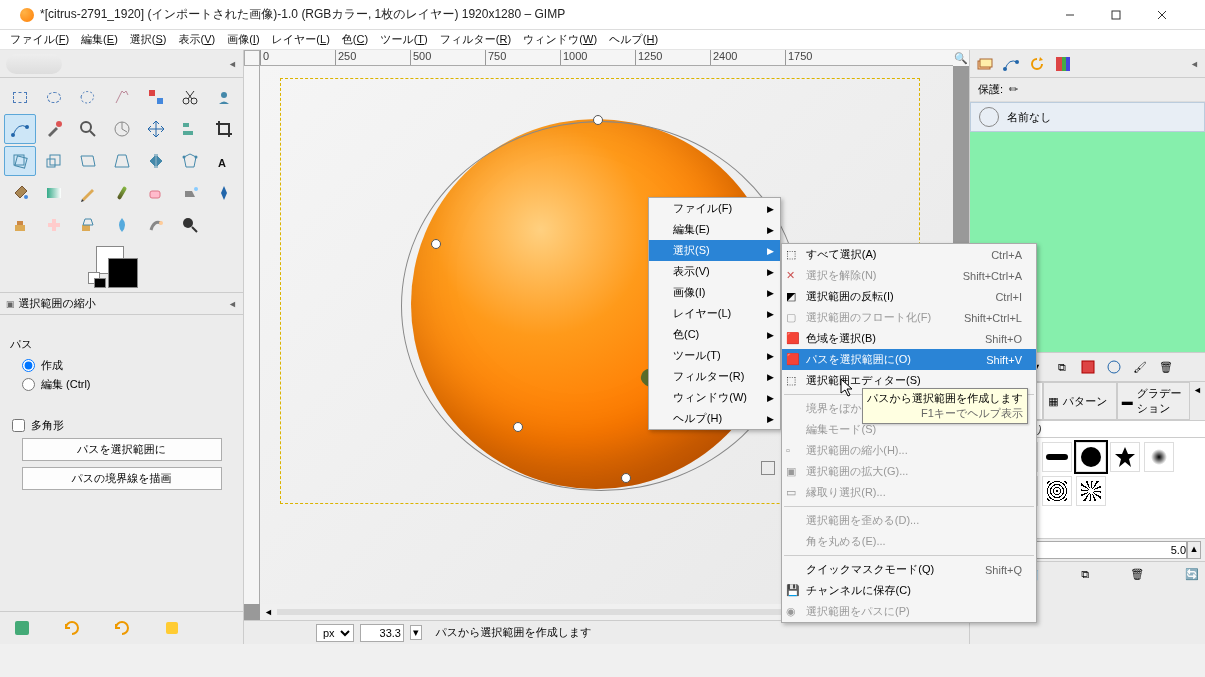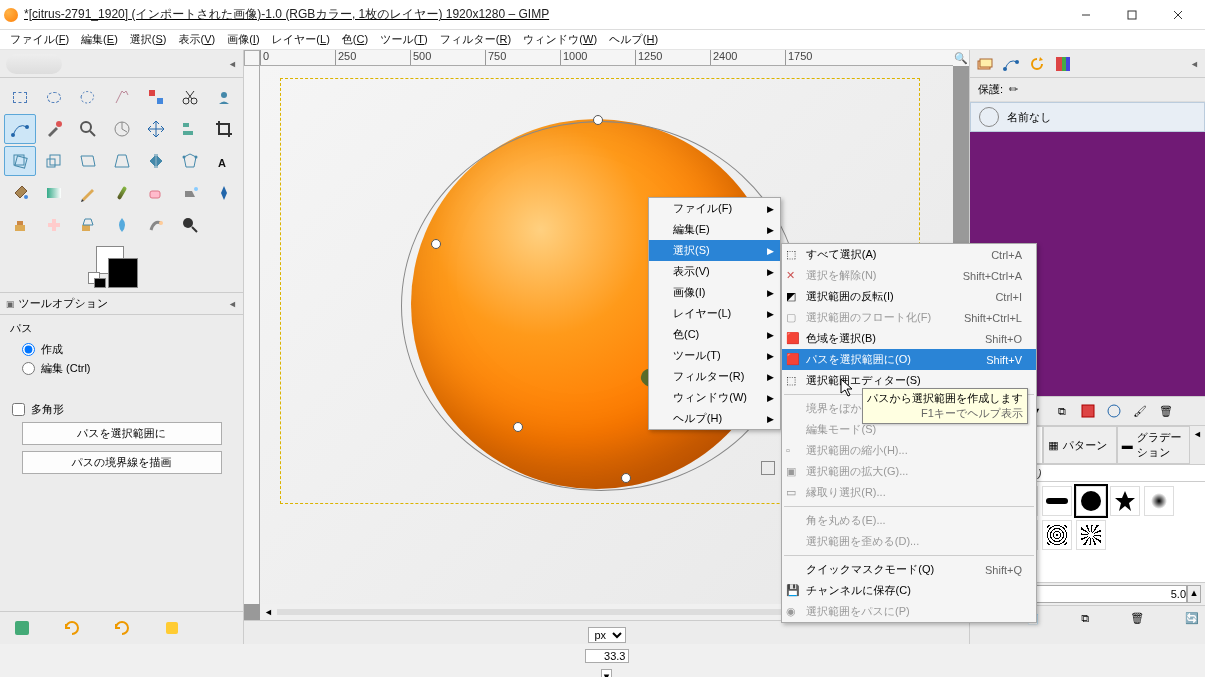--- a/index.html
+++ b/index.html
@@ -1,19 +1,19 @@
 <!DOCTYPE html>
 <html><head>
 <meta charset="utf-8">
 <style>
 * { box-sizing: border-box; margin: 0; padding: 0; font-family: "Yu Gothic UI", "Meiryo", sans-serif; font-size: 11px; }
 body { background: #f0f0f0; width: 1205px; height: 677px; overflow: hidden; position: relative; }
 
 
-.titlebar { height: 30px; background: #fff; display: flex; align-items: center; padding: 0 4px; border-bottom: 1px solid #ddd; text-decoration: underline; }
+.titlebar { height: 30px; background: #fff; display: flex; align-items: center; padding: 0 20px; border-bottom: 1px solid #ddd; }
 .titlebar .icon-orange { width: 14px; height: 14px; border-radius: 50%; background: radial-gradient(circle at 30% 30%, #ffb347, #ff8008); margin-right: 6px; }
 .titlebar .title { flex: 1; font-size: 12px; color: #222; }
 .titlebar .wbtn { width: 46px; height: 30px; display: flex; align-items: center; justify-content: center; color: #333; }
 .titlebar .wbtn svg { width: 10px; height: 10px; }
 
 
 .menubar { height: 20px; background: #fff; display: flex; align-items: center; padding: 0 4px; border-bottom: 1px solid #e5e5e5; }
 .menubar .mitem { padding: 2px 6px; color: #111; cursor: default; }
 .menubar .mitem u { text-decoration: underline; }
 
@@ -34,21 +34,21 @@
 .swatch-area { padding: 4px 0 0 90px; height: 48px; position: relative; }
 .swatch-area .s1 { position: absolute; width: 28px; height: 28px; background: #fff; border: 1px solid #888; top: 2px; left: 96px; }
 .swatch-area .s2 { position: absolute; width: 30px; height: 30px; background: #000; border: 1px solid #888; top: 14px; left: 108px; }
 .swatch-area .s3 { position: absolute; width: 12px; height: 12px; background: #fff; border: 1px solid #888; top: 28px; left: 88px; }
 .swatch-area .s4 { position: absolute; width: 12px; height: 10px; background: #000; border: 1px solid #888; top: 34px; left: 94px; }
 
 
 .panel-title { background: #ececec; padding: 3px 6px; border-top: 1px solid #ccc; border-bottom: 1px solid #ccc; display: flex; align-items: center; gap: 4px; }
 .panel-title .tri { font-size: 9px; color: #666; }
 .opts { padding: 6px 10px; background: #ececec; }
-.opts .h { font-size: 11px; margin-bottom: 4px; }
+.opts .h { font-size: 11px; margin-bottom: 4px; margin-top: 16px; }
 .opts .sub { font-size: 11px; margin: 4px 0; }
 .opts label { display: flex; align-items: center; gap: 6px; padding: 2px 12px; }
 .opts input[type=radio], .opts input[type=checkbox] { width: 13px; height: 13px; }
 .btnrow { text-align: center; padding: 3px; }
 .btnrow button { width: 200px; padding: 3px; background: #fdfdfd; border: 1px solid #adadad; }
 
 
 .left-bottom { display: flex; gap: 30px; padding: 6px 12px; border-top: 1px solid #ccc; margin-top: auto; }
 .left-bottom .ic { width: 20px; height: 20px; }
 
@@ -61,21 +61,21 @@
 .ruler-tr { position: absolute; width: 16px; height: 16px; top: 0; right: 0; background: #f5f5f5; display:flex;align-items:center;justify-content:center; }
 .canvas-in { position: absolute; top: 16px; left: 16px; right: 16px; bottom: 16px; background: linear-gradient(135deg, #f5f5f5 0%, #e8e8e8 100%); }
 .img-bounds { position: absolute; left: 20px; top: 12px; width: 640px; height: 426px; border: 1px dashed #dbb300; }
 .orange { position: absolute; left: 130px; top: 40px; width: 370px; height: 370px; border-radius: 50%; background: radial-gradient(circle at 35% 30%, #ffd080 0%, #ff9a1a 30%, #ff7a00 60%, #e85b00 100%); box-shadow: inset -20px -30px 60px rgba(0,0,0,0.25); }
 .orange::after { content: ""; position: absolute; right: 110px; bottom: 100px; width: 30px; height: 20px; background: #5a6b2a; border-radius: 50% 40% 50% 40%; transform: rotate(20deg); }
 .path-ellipse { position: absolute; left: 120px; top: 42px; width: 400px; height: 370px; border: 1px solid #888; border-radius: 50%; }
 .anchor { position: absolute; width: 10px; height: 10px; background: #fff; border: 1px solid #555; border-radius: 50%; }
 .square-anchor { position: absolute; width: 14px; height: 14px; border: 1px solid #888;}
 
 
-.center-status { height: 24px; background: #ececec; border-top: 1px solid #ccc; display: flex; align-items: center; gap: 6px; padding: 0 6px; flex-direction: column; }
+.center-status { height: 24px; background: #ececec; border-top: 1px solid #ccc; display: flex; align-items: center; gap: 6px; padding: 0 6px; }
 .center-status .spacer { width: 60px; }
 .center-status select, .center-status input { height: 18px; font-size: 11px; border: 1px solid #aaa; background: #fff; padding: 0 2px; }
 .center-status .msg { flex: 1; padding-left: 8px; }
 
 
 .right-top-icons { height: 28px; display: flex; gap: 8px; padding: 4px 6px; border-bottom: 1px solid #ccc; align-items: center; }
 .right-top-icons .ic { width: 18px; height: 18px; }
 .right .section { background: #f6f6f6; }
 .right .rowline { padding: 4px 8px; border-bottom: 1px solid #ddd; display: flex; align-items: center; gap: 6px; }
 .right .pathitem { padding: 4px 8px; display: flex; align-items: center; gap: 8px; background: #e8eef5; border: 1px solid #bcd; }
@@ -354,21 +354,21 @@
         </div>
     </div>
     <div class="swatch-area">
       <div class="s1"></div>
         <div class="s2"></div>
         <div class="s3"></div>
         <div class="s4"></div>
     </div>
     <div class="panel-title">
       <span class="tri">▣</span>
-      <span>ツールオプション</span>
+      <span>選択範囲の縮小</span>
       <span style="flex:1"></span>
         <span class="tri">◄</span>
     </div>
     <div class="opts">
       <div class="h">パス</div>
       <label>
           <input type="radio" checked="" style="">
           <span>作成</span>
         </label>
       <label>
@@ -463,21 +463,21 @@
             <rect x="8" y="2" width="4" height="14" fill="#4a4"></rect>
             <rect x="12" y="2" width="4" height="14" fill="#44d"></rect>
           </svg></div>
       <div style="flex:1"></div>
         <span style="font-size:9px;color:#666">◄</span>
     </div>
     <div class="rowline">
       <span>保護:</span>
       <span>✏</span>
     </div>
-    <div class="section" style="height:294px;background:#701a75">
+    <div class="section" style="height:250px;background:#86efac">
       <div class="pathitem">
         <div class="pathcircle"></div>
         <span>名前なし</span>
       </div>
     </div>
     <div class="iconrow">
       <div class="ic">📄</div>
       <div class="ic">▲</div>
       <div class="ic">▼</div>
       <div class="ic">⧉</div>
@@ -643,24 +643,24 @@
   <div class="ci dis">
       <span class="ic">▣</span>
       <span>選択範囲の拡大(G)...</span>
     </div>
   <div class="ci dis">
       <span class="ic">▭</span>
       <span>縁取り選択(R)...</span>
     </div>
   <div class="ci sep"></div>
   <div class="ci dis">
+      <span>選択範囲を歪める(D)...</span>
+    </div>
+  <div class="ci dis">
       <span>角を丸める(E)...</span>
-    </div>
-  <div class="ci dis">
-      <span>選択範囲を歪める(D)...</span>
     </div>
   <div class="ci sep"></div>
   <div class="ci">
       <span>クイックマスクモード(Q)</span>
       <span class="short">Shift+Q</span>
     </div>
   <div class="ci">
       <span class="ic">💾</span>
       <span>チャンネルに保存(C)</span>
     </div>

